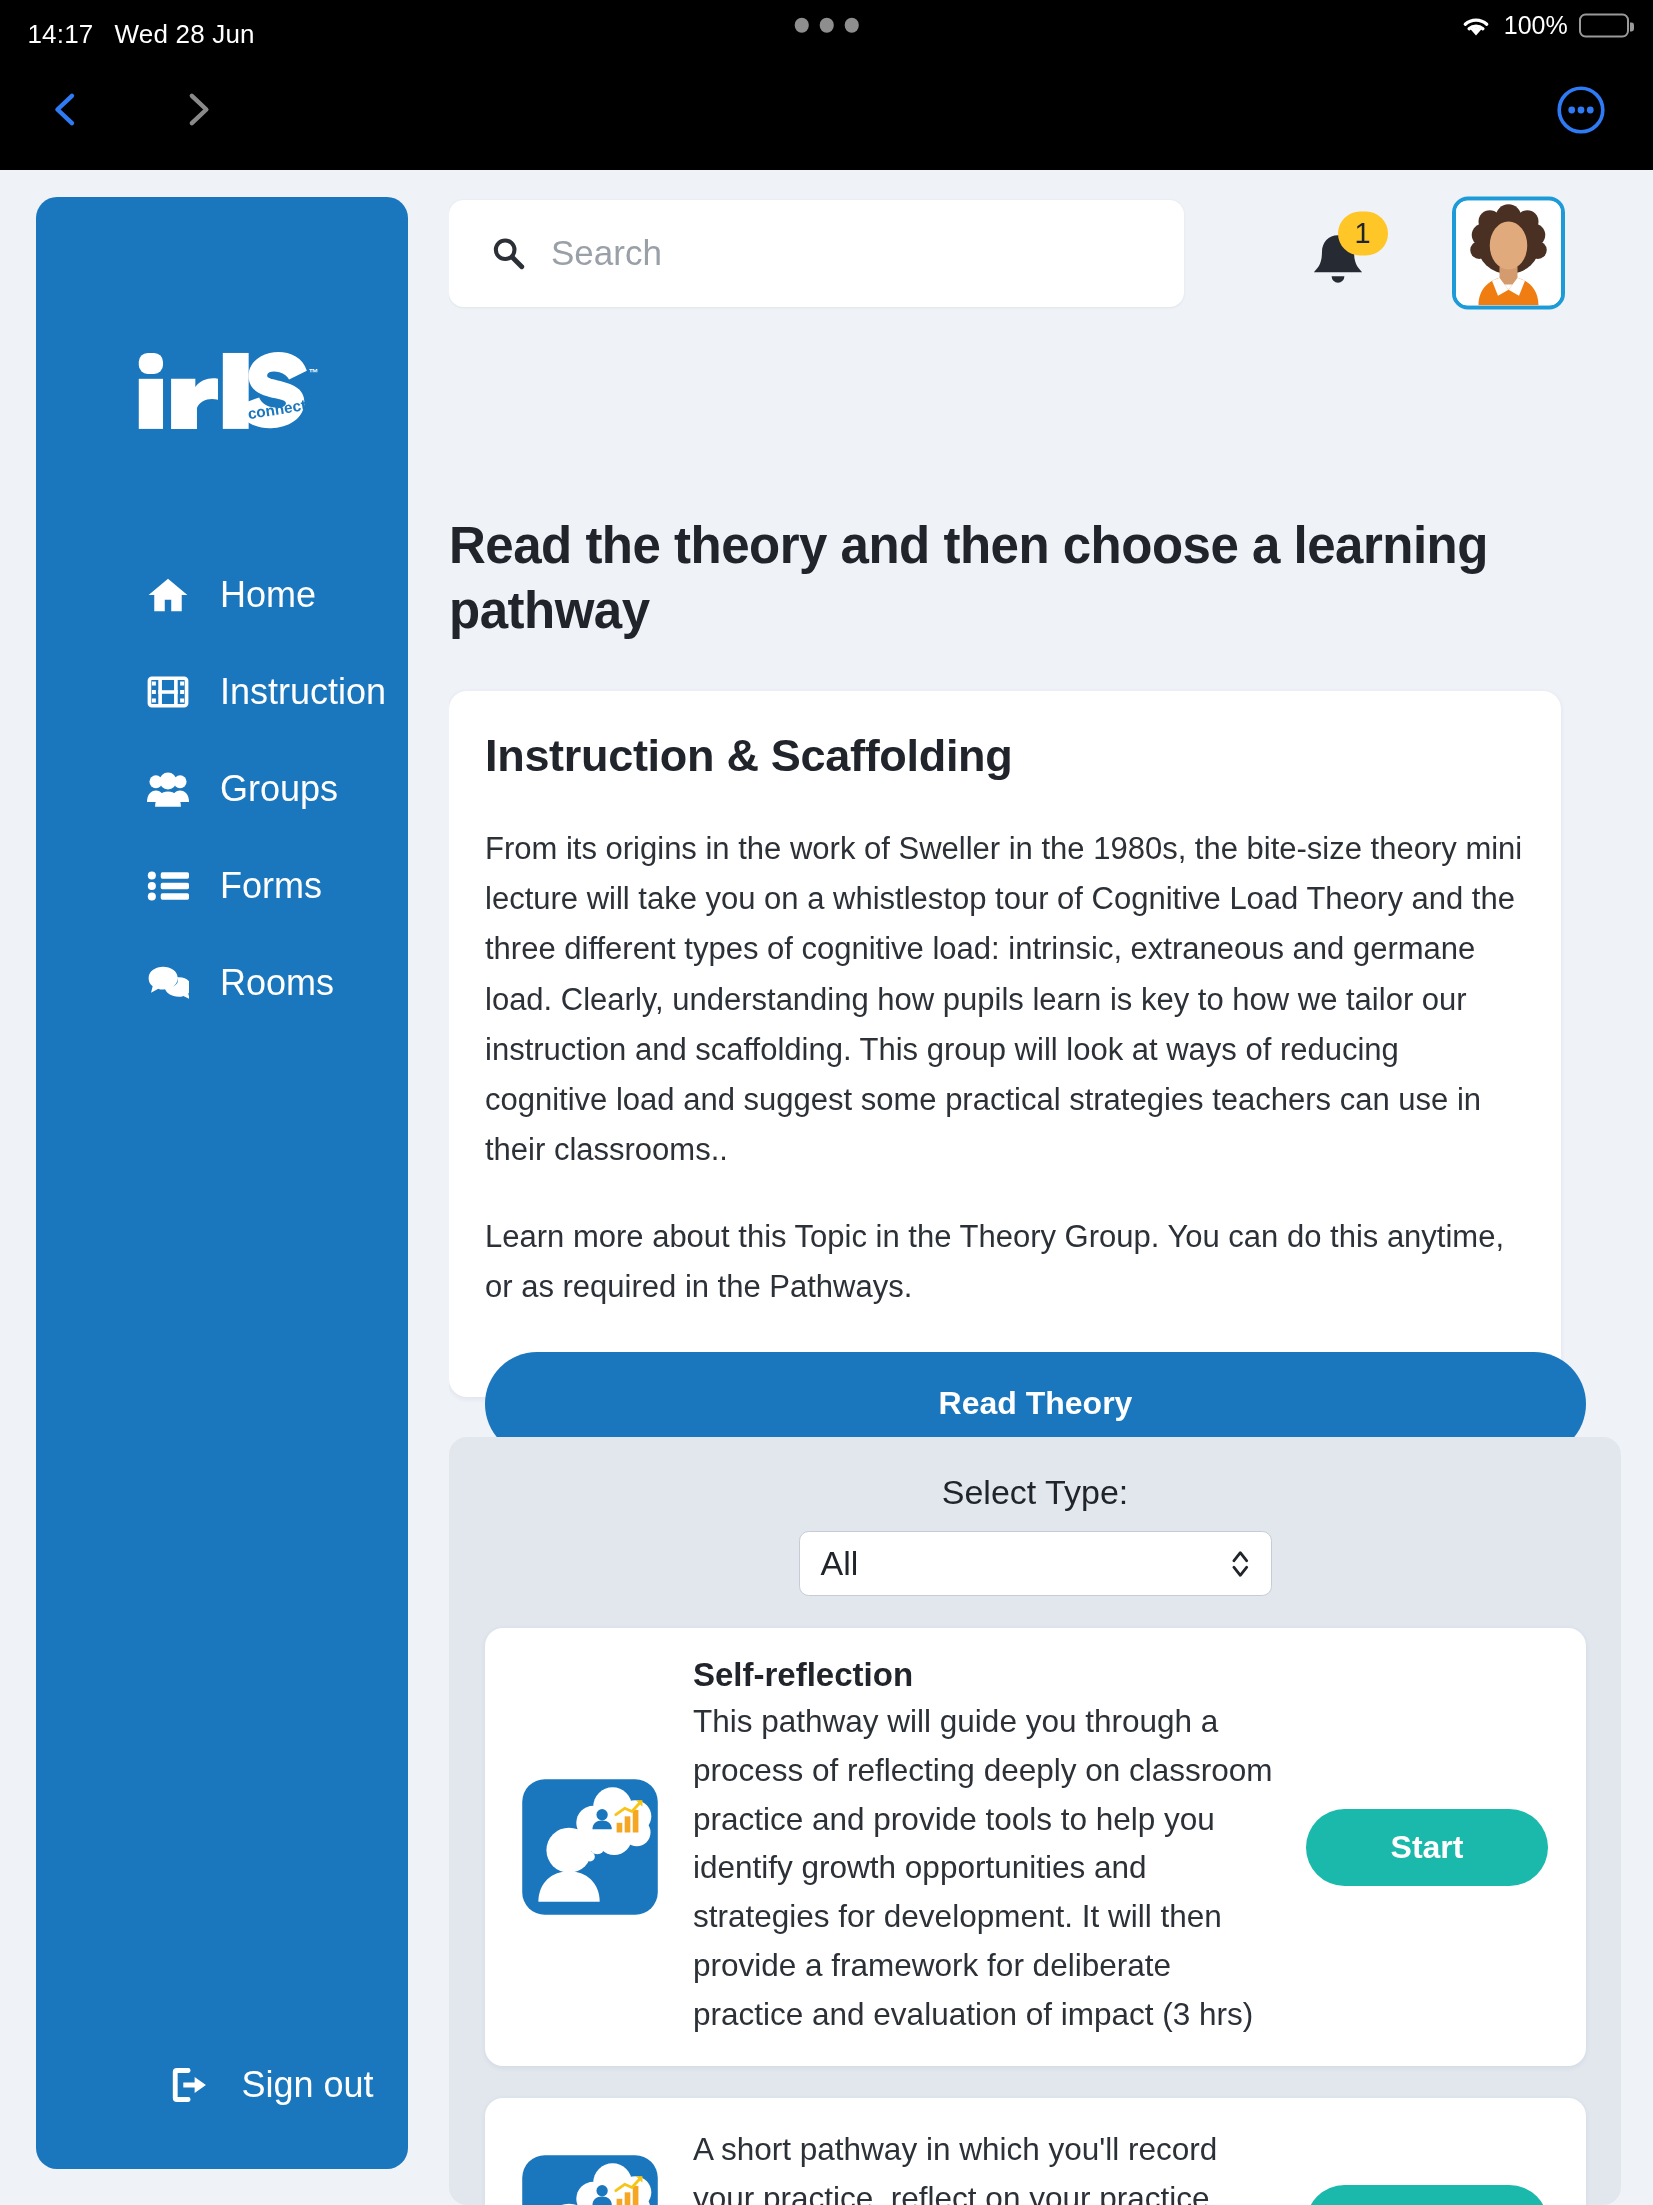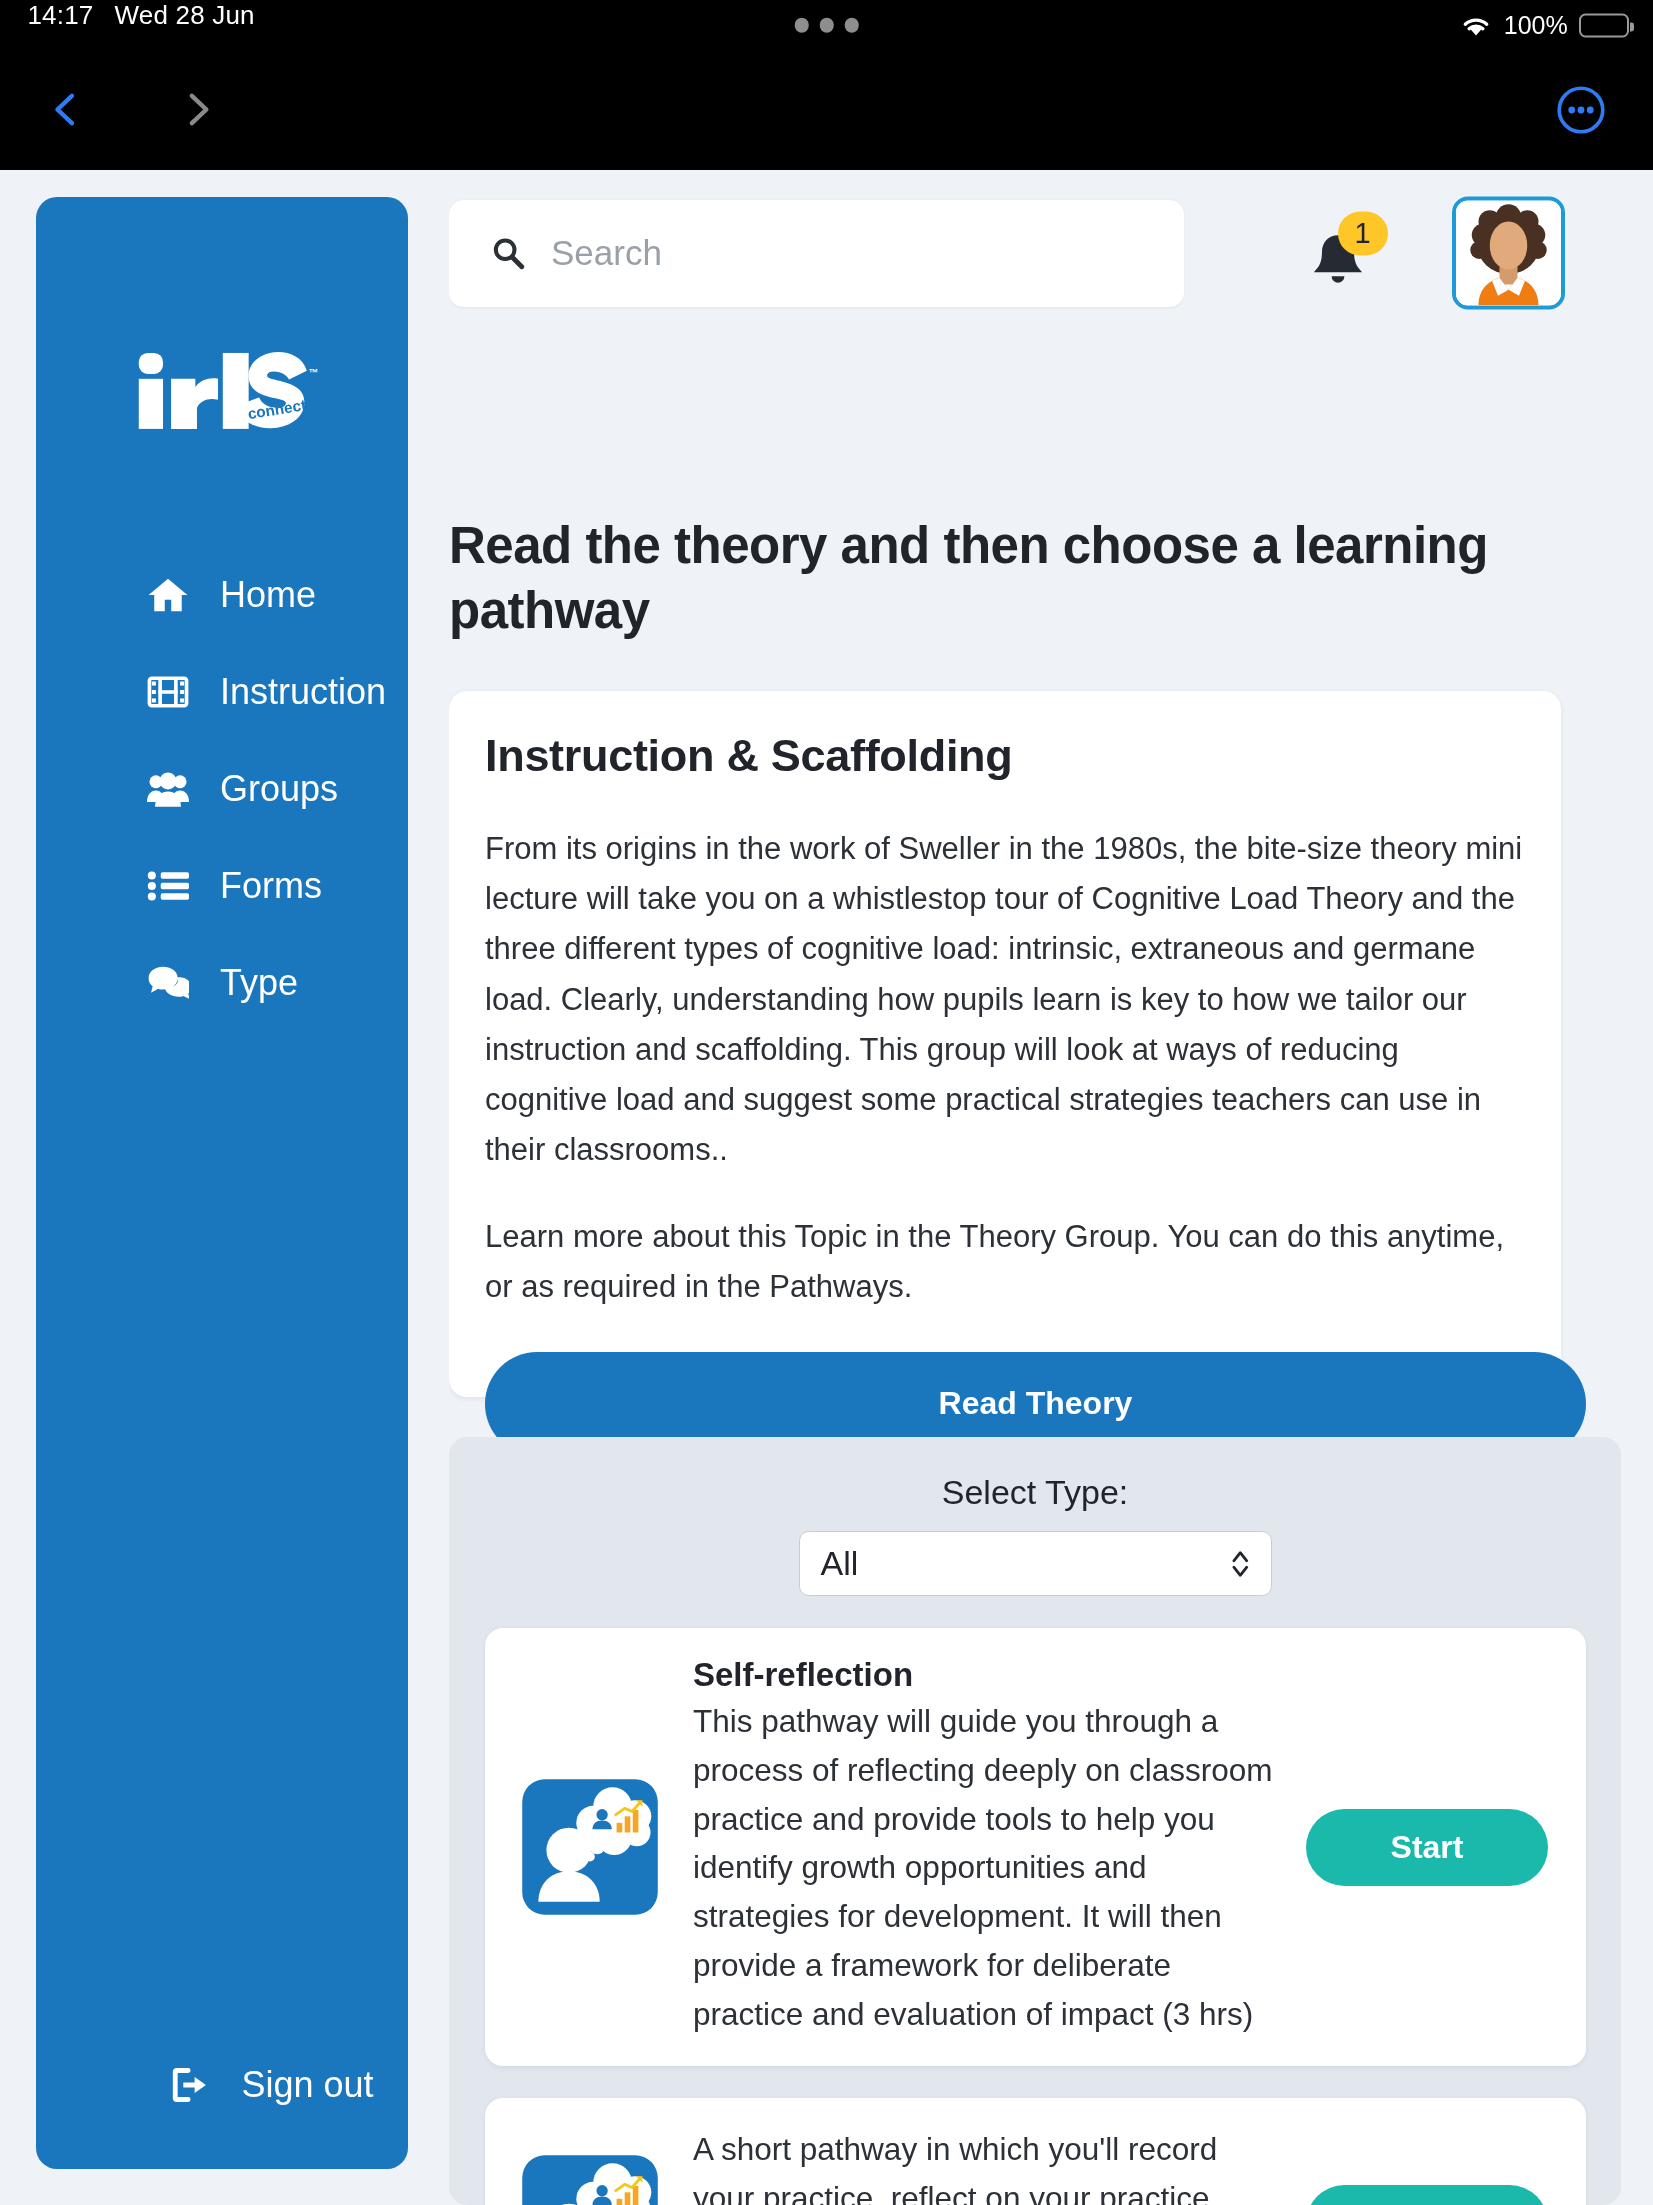--- a/index.html
+++ b/index.html
@@ -8,21 +8,21 @@
     background: #000;
     font-family: "Liberation Sans", sans-serif;
     overflow: hidden;
   }
 
   
   .statusbar {
     position: absolute; top: 0; left: 0;
     width: 1653px; height: 50px;
     background: #000; color: #fff;
-    display: flex; align-items: flex-start;
+    display: flex; align-items: flex-end;
   }
   .sb-left {
     display: flex; align-items: center; gap: 21px;
     margin-left: 27.4px;
     font-size: 26px; font-weight: 500; letter-spacing: 0.2px;
   }
   .sb-center {
     position: absolute; left: 50%; top: 50%;
     transform: translate(-50%, -50%);
     display: flex; gap: 10.5px;
@@ -361,21 +361,21 @@
         <span>Forms</span>
       </div>
 
       <div class="nav-item">
         <span class="ico">
           <svg viewBox="0 0 52 52" width="42" height="42">
             <path d="M2 20 c0-9 9-14 18-14 s18 5 18 14 c0 9-9 14-18 14 c-2 0-4 0-6-1 l-9 5 l2-8 c-3-2-5-6-5-10 Z" fill="#fff"></path>
             <path d="M22 32 c1 7 9 11 17 11 c2 0 4 0 6-1 l8 4 l-2-7 c3-2 4-5 4-8 c0-7-7-12-15-12 c-1 0-2 0-3 0 c1 2 1 4 1 5 c0 4-7 8-16 8 Z" fill="#fff"></path>
           </svg>
         </span>
-        <span>Type</span>
+        <span>Rooms</span>
       </div>
 
     </div>
 
     <div class="signout">
       <span class="ico">
         <svg viewBox="0 0 52 44" width="42" height="36">
           <path d="M20 4 H6 a2 2 0 0 0-2 2 v32 a2 2 0 0 0 2 2 h14" stroke="#fff" stroke-width="6" fill="none" stroke-linecap="round" stroke-linejoin="round"></path>
           <path d="M28 12 v7 H14 v6 h14 v7 l14-10 Z" fill="#fff"></path>
         </svg>

